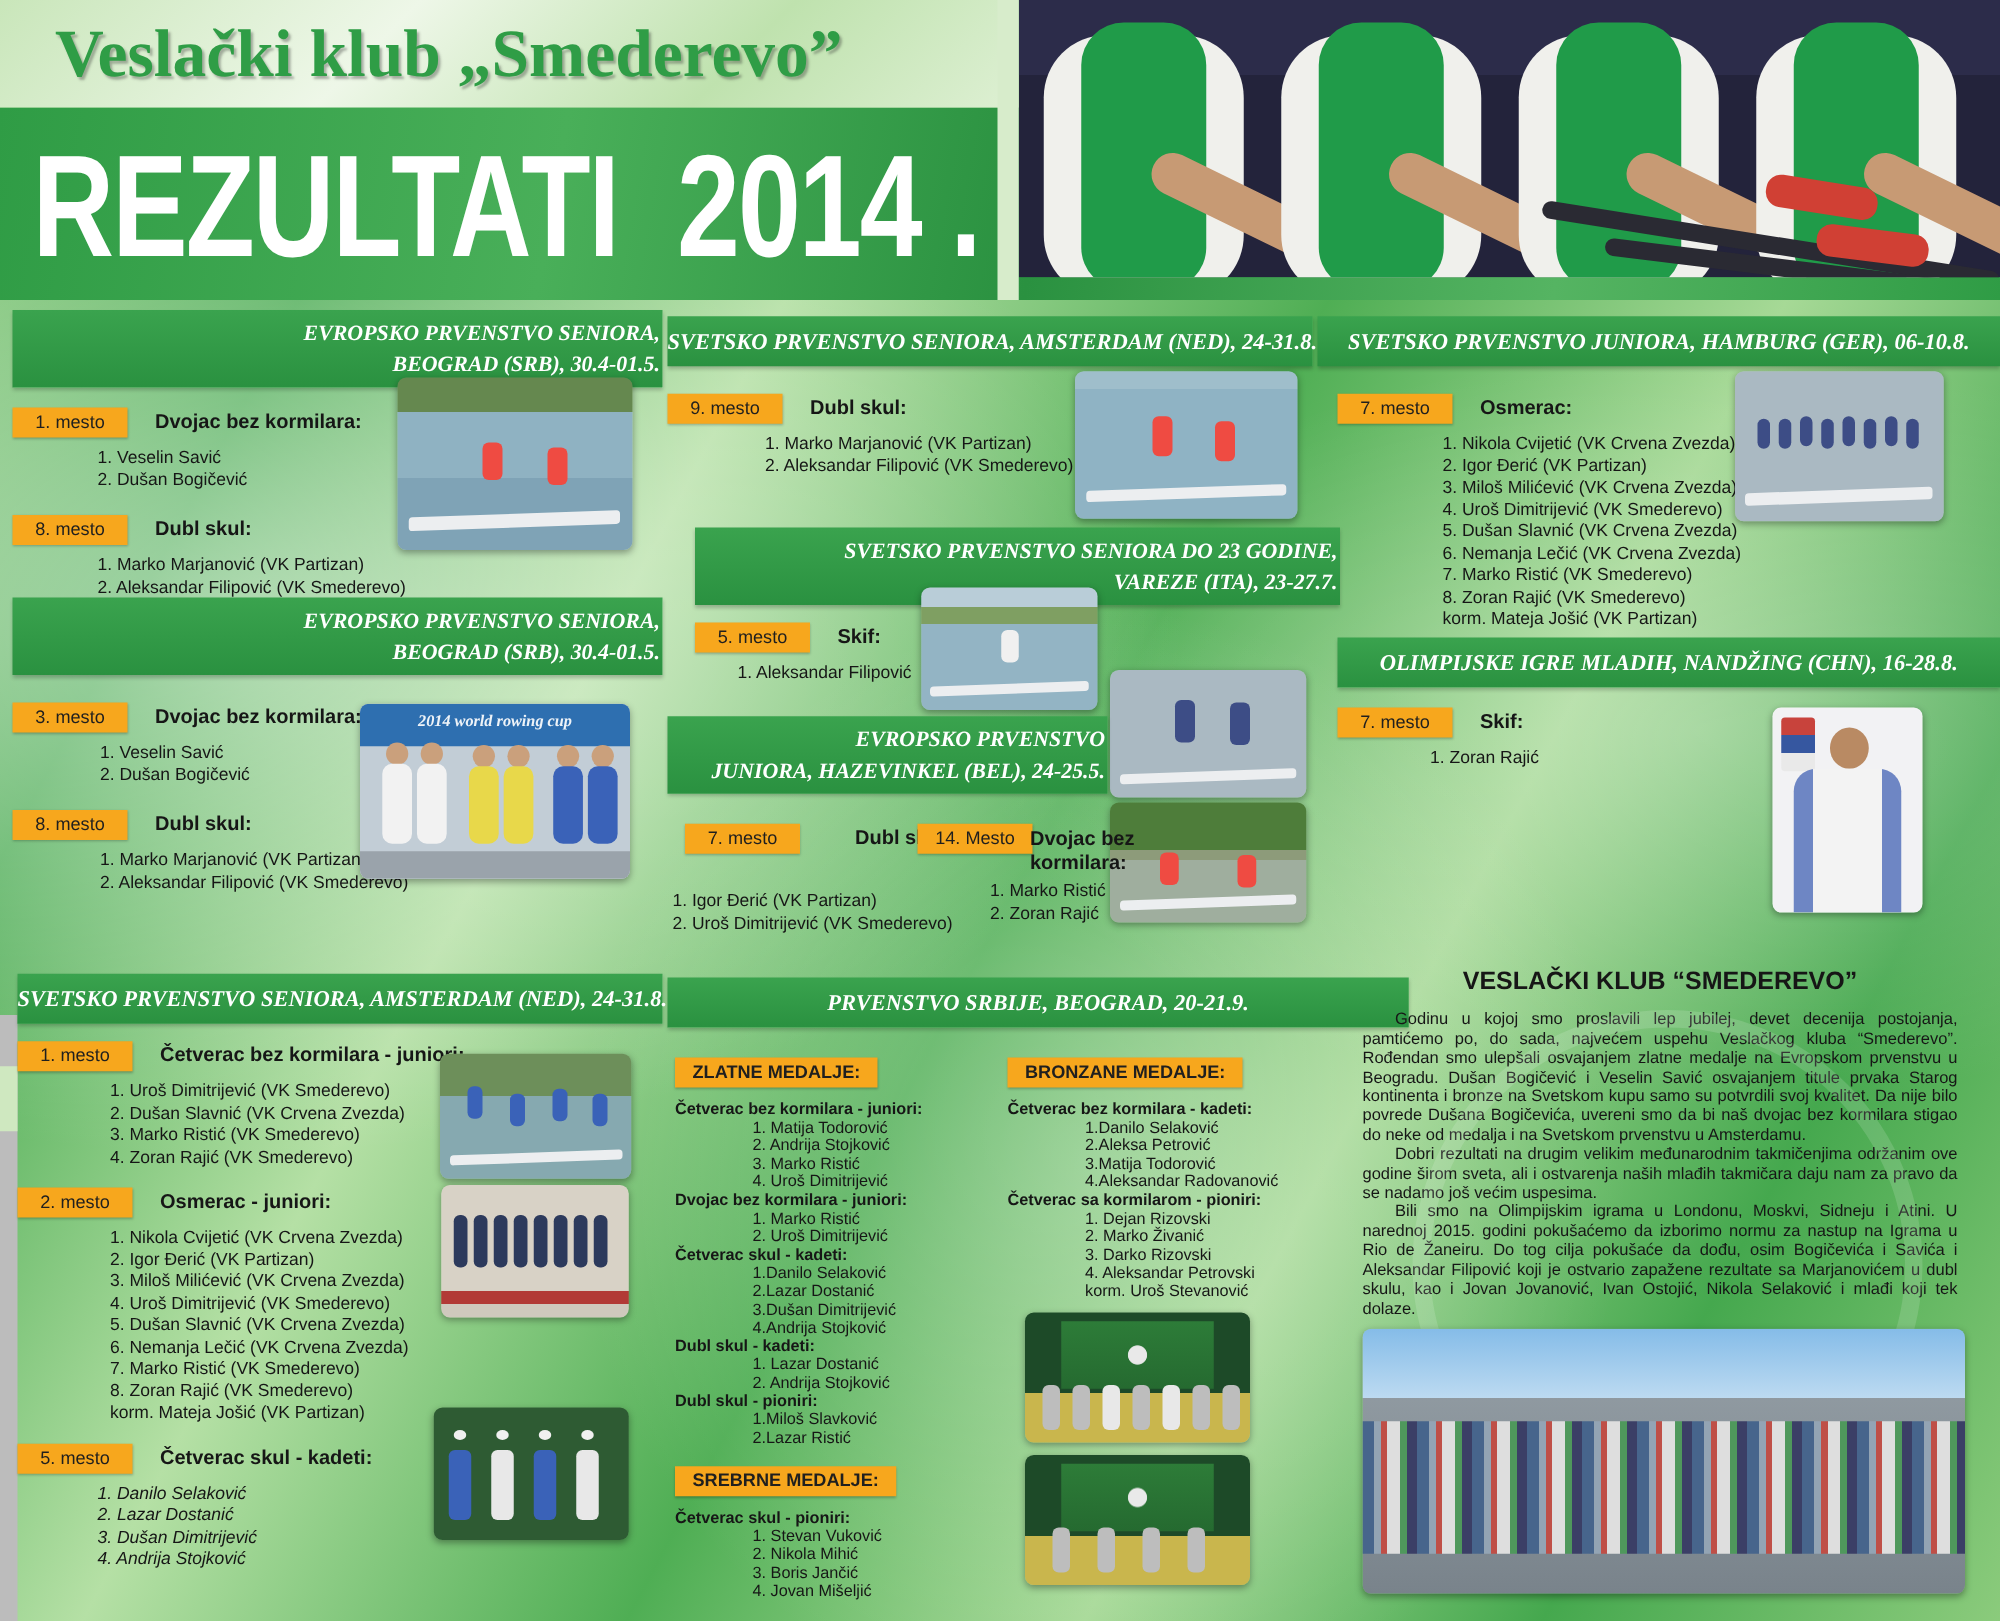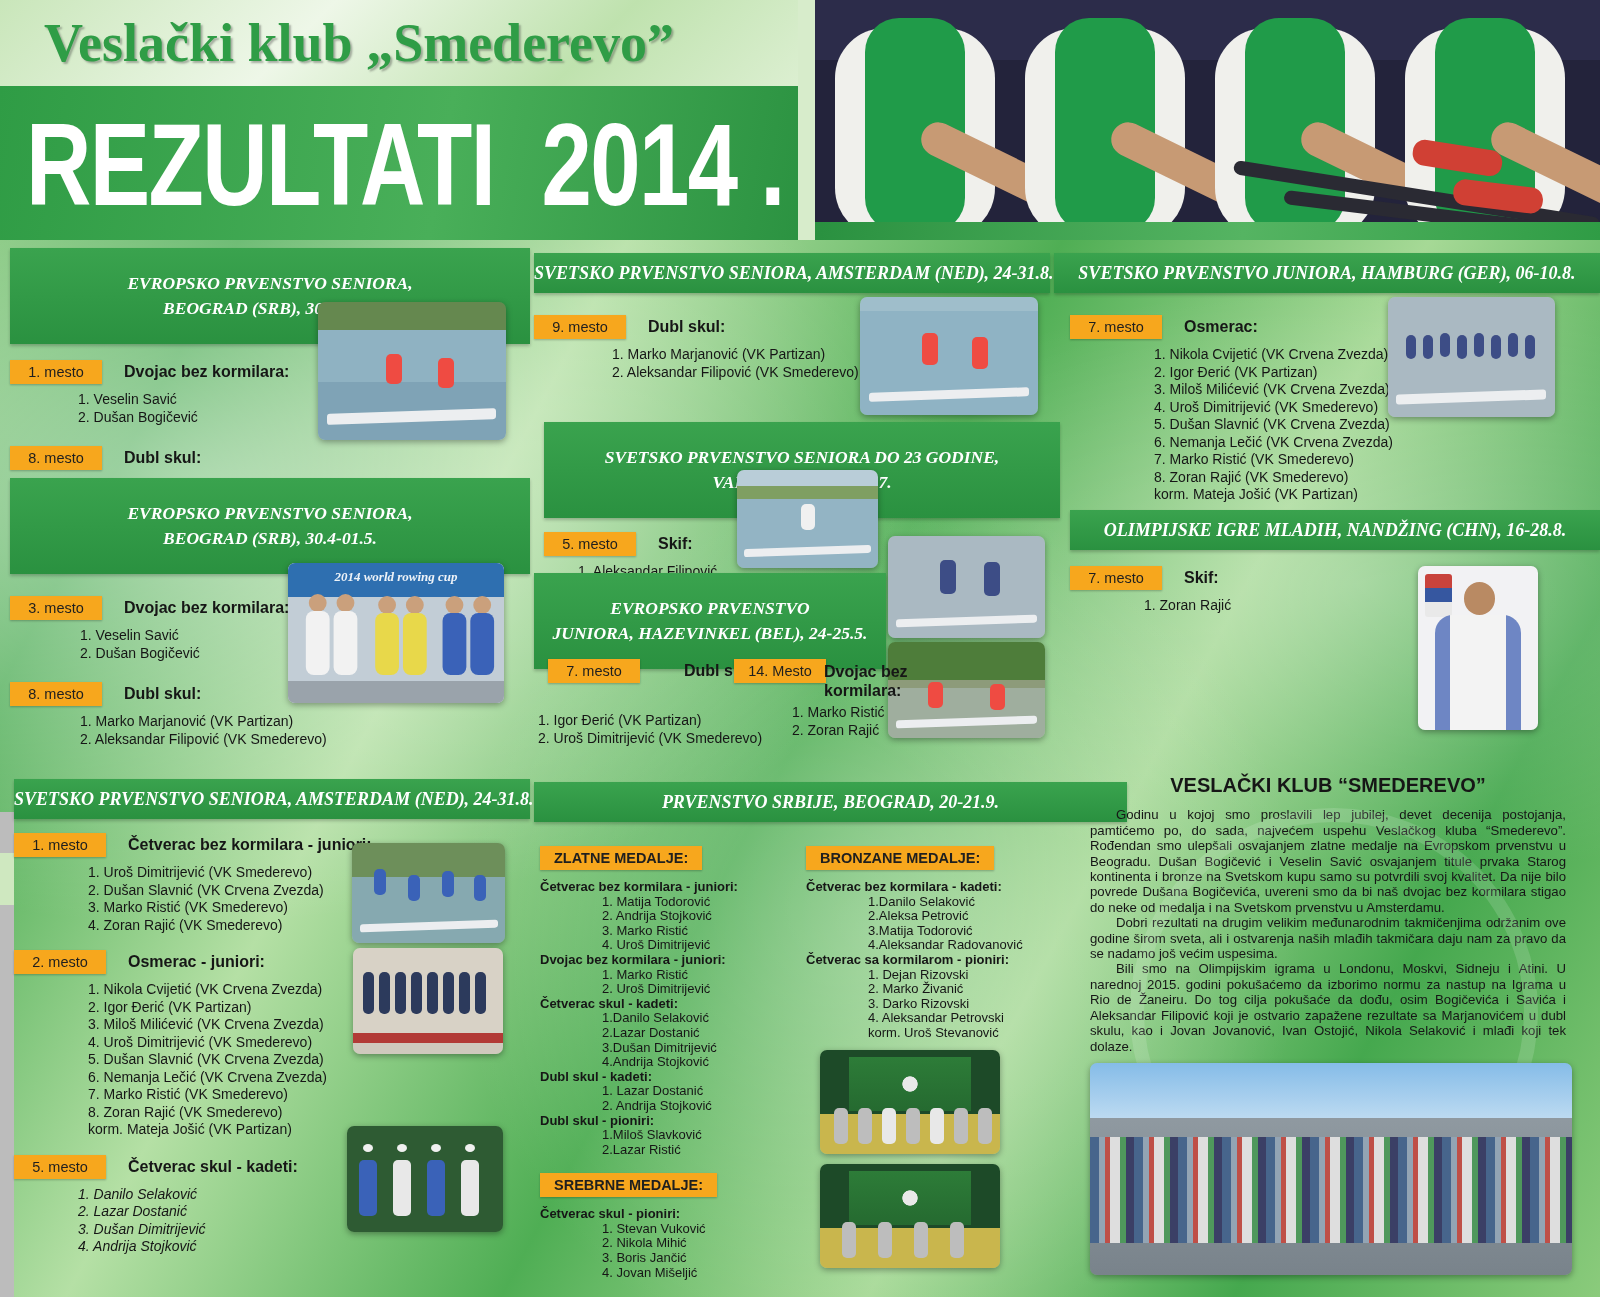--- a/index.html
+++ b/index.html
@@ -21,21 +21,21 @@
   .banner{position:absolute;left:26px;top:92px;height:146px;white-space:pre;
     font:700 116px/146px "Liberation Sans",sans-serif;color:#fff;
     transform:scaleX(.78);transform-origin:left center;letter-spacing:-2px;}
   .light-strip{position:absolute;left:798px;top:0;width:17px;height:240px;background:#d7eccb;}
   .gray-strip{position:absolute;left:0;top:812px;width:14px;height:485px;background:#bcbcbc;}
   .gray-square{position:absolute;left:0;top:853px;width:14px;height:52px;background:#cfe8c0;}
   
   .sec{position:absolute;}
   .band{background:linear-gradient(180deg,#3aa34e,#2a9140);color:#fff;text-align:center;
     font:700 italic 17.5px/25px "Liberation Serif",serif;box-shadow:0 2px 3px rgba(0,0,0,.22);}
-  .band.two{padding:23px 2px;}
+  .band.two{padding:6px 2px;text-align:right;}
   .band.one{height:40px;line-height:40px;white-space:nowrap;font-size:18px;}
   .resrow{display:flex;align-items:center;}
   .badge{background:#f7a71d;color:#1f1f1f;font:400 14.5px/24px "Liberation Sans",sans-serif;
     text-align:center;min-width:92px;display:inline-block;box-shadow:0 1px 2px rgba(0,0,0,.25);}
   .event{font-weight:700;font-size:16px;margin-left:22px;}
   .event.wrap{line-height:19px;}
   .crew{font-size:14px;line-height:17.5px;margin-top:7px;}
   
   .medal-badge{background:#f7a71d;color:#1f1f1f;font:700 14.5px/24px "Liberation Sans",sans-serif;
     display:inline-block;padding:0 14px;min-width:130px;box-shadow:0 1px 2px rgba(0,0,0,.25);}
@@ -252,21 +252,21 @@
     <div class="crew" style="margin-left:78px;">
       <div>1. Marko Marjanović (VK Partizan)</div>
       <div>2. Aleksandar Filipović (VK Smederevo)</div>
     </div>
   </section>
 
   <div class="ph ph-sunwater hull" style="left:860px;top:297px;width:178px;height:118px;">
     <div class="fig" style="left:62px;top:36px;width:16px;height:32px;background:#ef4b42;box-shadow:50px 4px 0 #ef4b42;"></div>
   </div>
 
-  <section class="sec" style="left:544px;top:422px;width:516px;">
+  <section class="sec" style="left:556px;top:422px;width:516px;">
     <div class="band two">
       <div>SVETSKO PRVENSTVO SENIORA DO 23 GODINE,</div>
       <div>VAREZE (ITA), 23-27.7.</div>
     </div>
     <div class="resrow" style="margin-top:14px;width:200px;">
       <span class="badge">5. mesto</span>
       <span class="event">Skif:</span>
     </div>
     <div class="crew" style="margin-left:34px;">
       <div>1.  Aleksandar Filipović</div>

